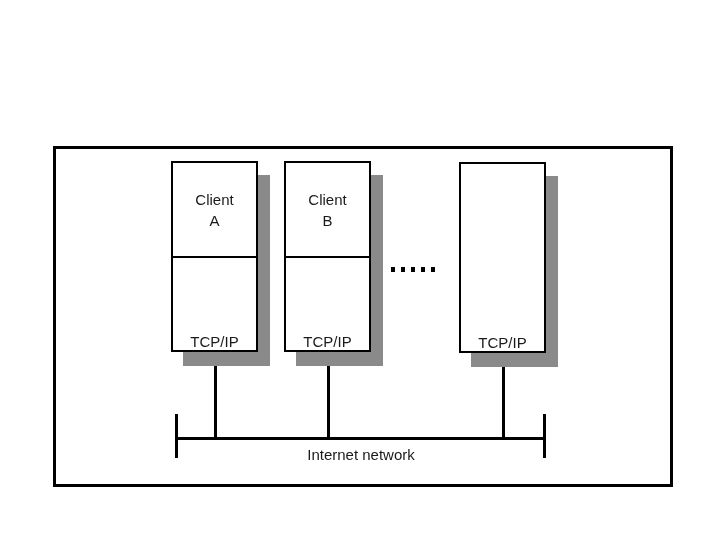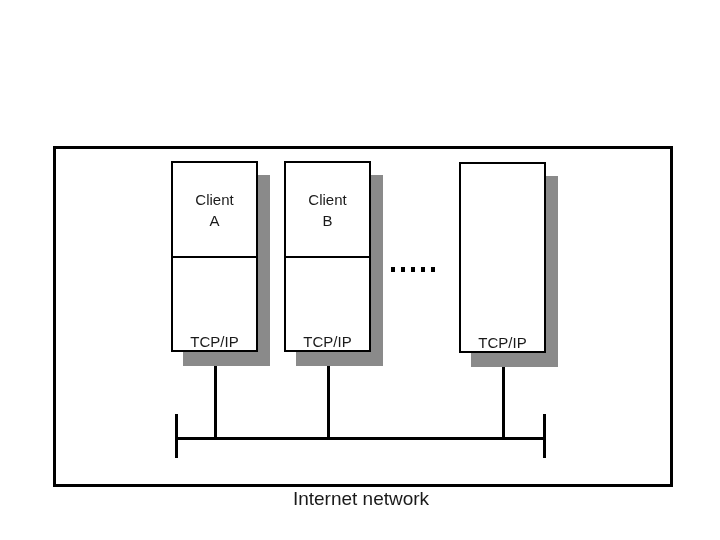--- a/index.html
+++ b/index.html
@@ -134,23 +134,22 @@
     background: var(--line, #000000);
   }
   .bus-cap-left  { left: 175px; }
   .bus-cap-right { left: 543px; }
   .bus-label {
     position: absolute;
     left: 177px;
     top: 446px;
     width: 368px;
     text-align: center;
-    font-size: 19px;
+    font-size: 15px;
     color: #1a1a1a;
-    margin-top: 42px;
   }
 </style>
 </head>
 <body>
 
 <div class="stage">
 
 
   <div class="frame"></div>
 

